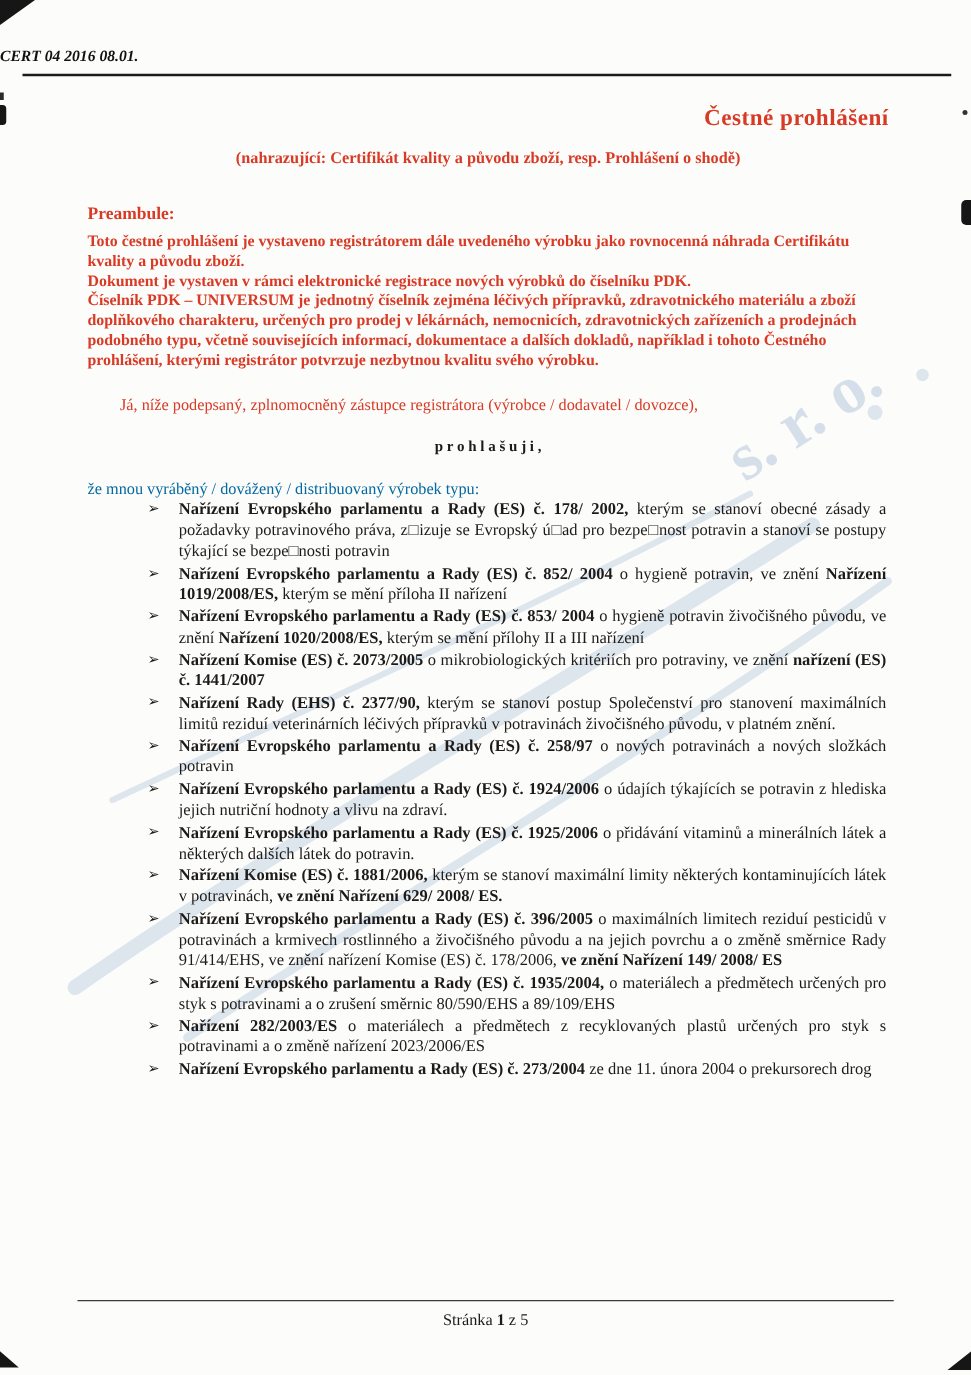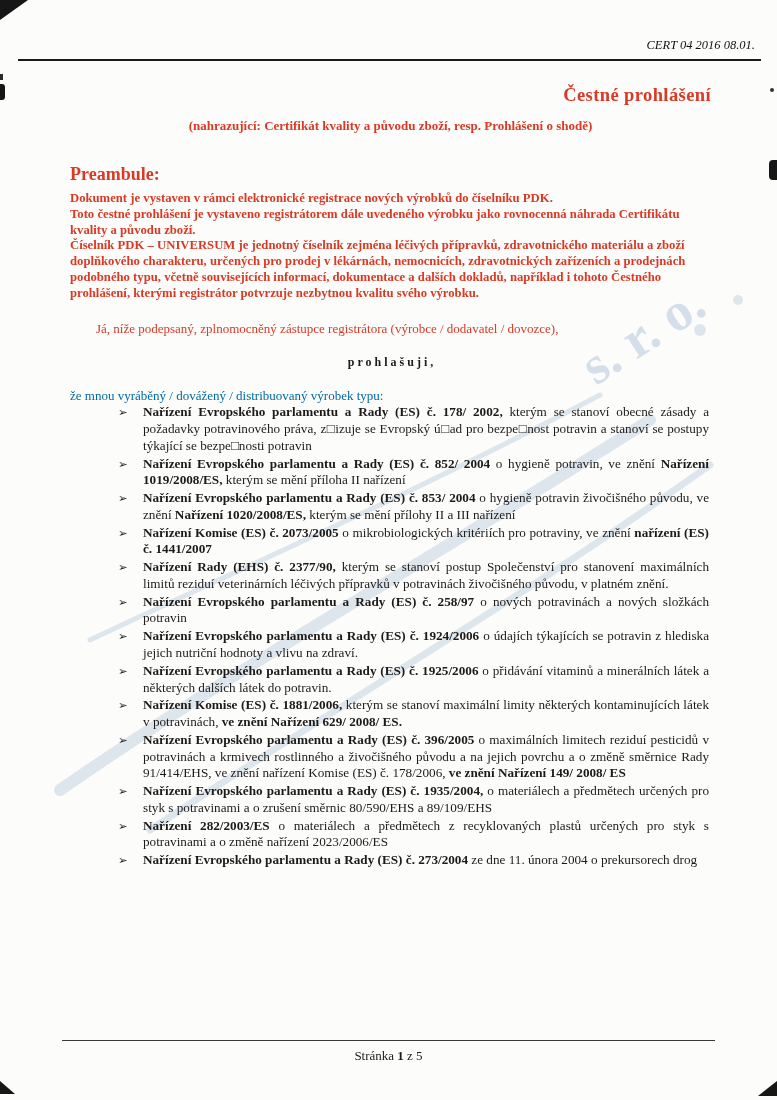--- a/index.html
+++ b/index.html
@@ -18,29 +18,29 @@
   
   .artifact{position:absolute;z-index:2;pointer-events:none;}
   .a-tl{left:0;top:0;width:0;height:0;border-top:20px solid #161616;border-right:28px solid transparent;}
   .a-left1{left:0;top:84px;width:5px;height:16px;background:#161616;border-radius:0 3px 3px 0;}
   .a-left2{left:0;top:74px;width:3px;height:6px;background:#2a2a2a;}
   .a-right1{right:0;top:160px;width:8px;height:20px;background:#161616;border-radius:4px 0 0 4px;}
   .a-right2{right:3px;top:88px;width:4px;height:4px;background:#333;border-radius:50%;}
   .a-bl{left:0;bottom:6px;width:0;height:0;border-bottom:13px solid #161616;border-right:15px solid transparent;}
   .a-br{right:0;bottom:4px;width:0;height:0;border-bottom:15px solid #161616;border-left:19px solid transparent;}
 
-  .doc-header{margin:38px 22px 0 0;text-align:right;font-style:italic;font-weight:normal;font-size:12.5px;color:#111;}
+  .doc-header{margin:38px 22px 0 0;text-align:left;font-style:italic;font-weight:bold;font-size:12.5px;color:#111;}
   .top-rule{height:2px;background:#1a1a1a;margin:6px 16px 0 18px;}
 
   .content{padding:0 66px 0 70px;}
 
   .title{color:#d83a26;text-align:right;font-size:18.5px;font-weight:bold;margin:24px 0 3px 0;letter-spacing:.4px;}
   .subtitle{color:#d83a26;text-align:center;font-weight:bold;font-size:13px;margin:12px;}
 
-  .preamble-heading{color:#d83a26;font-weight:bold;font-size:18px;margin:30px 0 6px 0;}
+  .preamble-heading{color:#d83a26;font-weight:bold;font-size:14px;margin:30px 0 6px 0;}
   .preamble p{color:#d83a26;font-weight:bold;font-size:12.7px;line-height:1.24;margin:0;}
 
   .declarant{color:#d83a26;font-size:13px;margin:20px 0 0 26px;}
   .verb{text-align:center;font-weight:bold;font-size:12px;margin:18px 0 0 0;color:#1d1b1a;}
   .product-intro{color:#0369a1;font-size:13px;margin:18px 0 0 0;}
   .product-type-row{text-align:center;margin:14px 0 0 0;}
   .hl{background:#f4ec58;color:#c22a18;font-weight:bold;font-size:15px;text-decoration:underline;padding:1px 3px;}
   .hl-suffix{color:#c22a18;font-weight:bold;font-size:15px;}
 
   .req-intro{font-size:13.5px;margin:26px 0 14px 0;}
@@ -81,22 +81,22 @@
   <div class="layer content-layer">
     <div class="doc-header">CERT  04 2016 08.01.</div>
     <div class="top-rule"></div>
 
     <div class="content">
       <div class="title">Čestné prohlášení</div>
       <div class="subtitle">(nahrazující: Certifikát kvality a původu zboží, resp. Prohlášení o shodě)</div>
 
       <div class="preamble-heading">Preambule:</div>
       <div class="preamble">
+          <p>Toto čestné prohlášení je vystaveno registrátorem dále uvedeného výrobku jako rovnocenná náhrada Certifikátu kvality a původu zboží.</p>
           <p>Dokument je vystaven v rámci elektronické registrace nových výrobků do číselníku PDK.</p>
-          <p>Toto čestné prohlášení je vystaveno registrátorem dále uvedeného výrobku jako rovnocenná náhrada Certifikátu kvality a původu zboží.</p>
           <p>Číselník PDK – UNIVERSUM je jednotný číselník zejména léčivých přípravků, zdravotnického materiálu a zboží doplňkového charakteru, určených pro prodej v lékárnách, nemocnicích, zdravotnických zařízeních a prodejnách podobného typu, včetně souvisejících informací, dokumentace a dalších dokladů, například i tohoto Čestného prohlášení, kterými registrátor potvrzuje nezbytnou kvalitu svého výrobku.</p>
         </div>
 
       <div class="declarant">Já, níže podepsaný, zplnomocněný zástupce registrátora (výrobce / dodavatel / dovozce),</div>
       <div class="verb">p r o h l a š u j i ,</div>
       <div class="product-intro">že mnou vyráběný / dovážený  / distribuovaný výrobek typu:</div>
 
 
 
       <div class="req-list">

